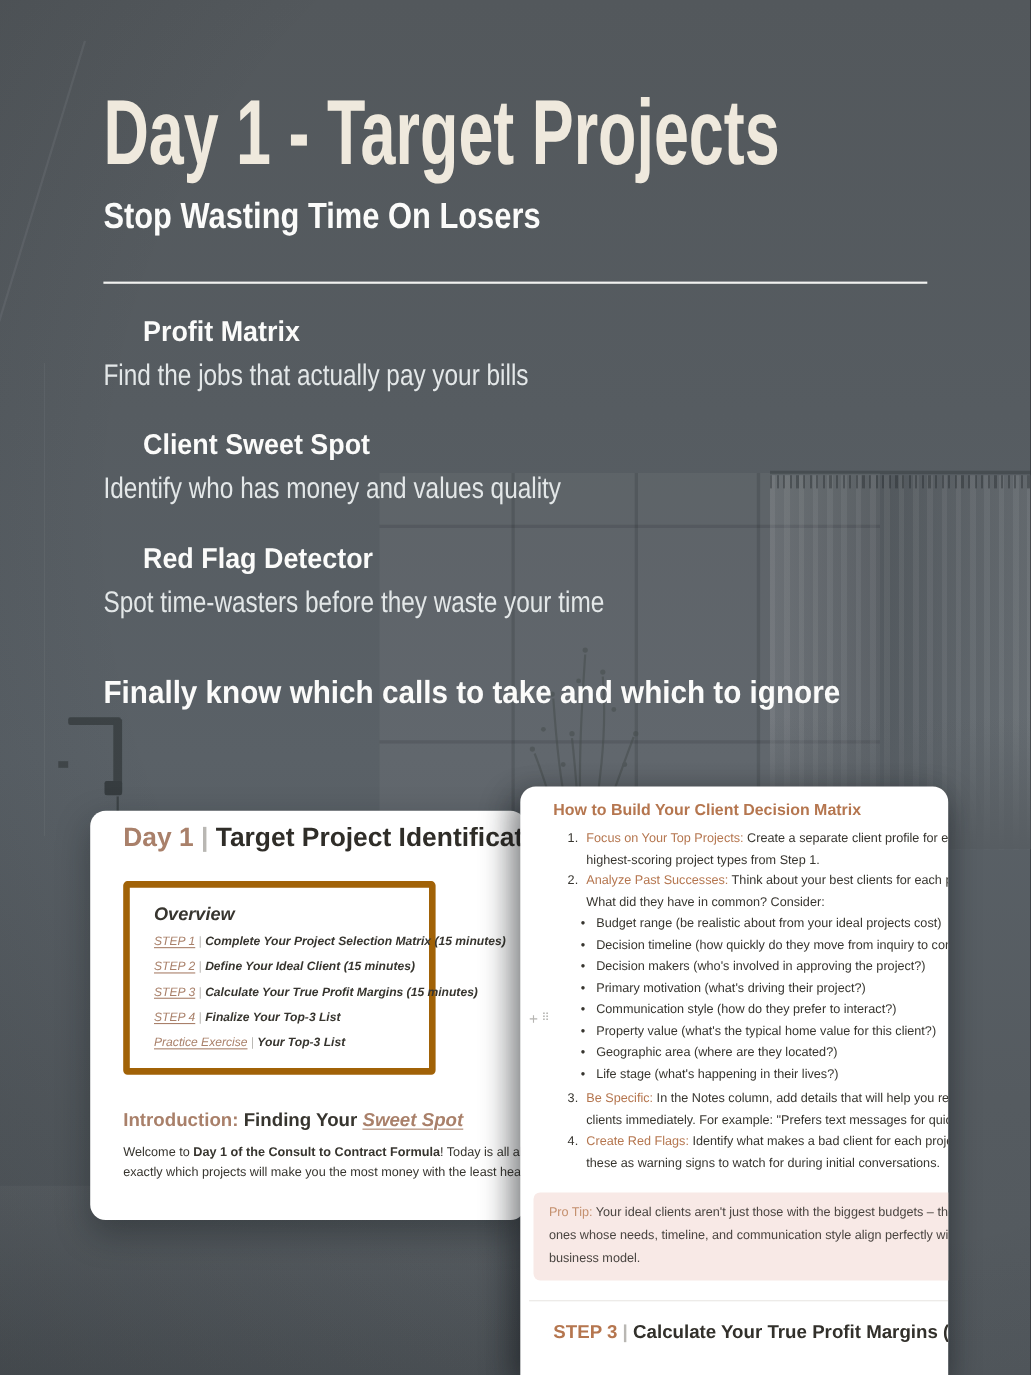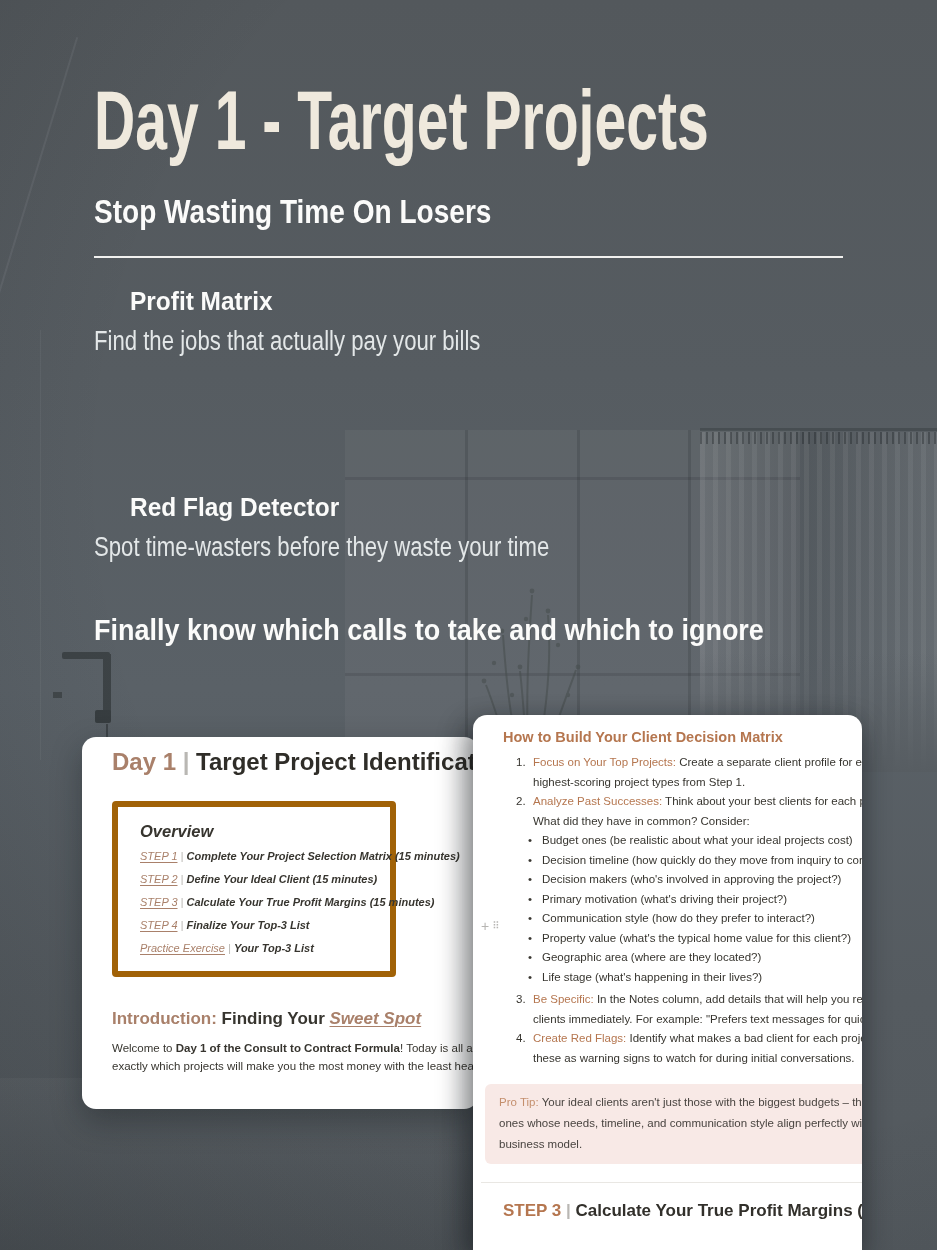--- a/index.html
+++ b/index.html
@@ -25,21 +25,21 @@
   .f-h{position:absolute;left:0;top:0;width:48px;height:7px;background:#3d4346;border-radius:2px;}
   .f-v{position:absolute;left:41px;top:2px;width:8px;height:66px;background:#3d4346;}
   .f-spout{position:absolute;left:33px;top:58px;width:16px;height:13px;background:#373d40;border-radius:2px;}
   .f-drip{position:absolute;left:44px;top:72px;width:2px;height:24px;background:rgba(40,45,48,.55);}
   .f-stub{position:absolute;left:-9px;top:40px;width:9px;height:6px;background:#41474a;}
   .bg-floor{left:0;top:1078px;width:480px;height:172px;background:linear-gradient(180deg,rgba(255,255,255,.035),rgba(0,0,0,.07));}
   .bg-vignette{inset:0;background:radial-gradient(125% 95% at 80% 38%, rgba(0,0,0,0) 55%, rgba(18,22,25,.22) 100%);}
   
   .cx{display:inline-block;transform:scaleX(var(--sx,1));transform-origin:0 50%;white-space:nowrap;}
   .hero-title{left:94px;top:76px;font-size:84px;font-weight:700;color:#efe9dd;line-height:1.05;}
-  .hero-sub{left:94px;top:193px;font-size:33px;font-weight:700;color:#fbfbfa;}
+  .hero-sub{left:94px;top:177px;font-size:33px;font-weight:700;color:#fbfbfa;}
   .hero-divider{left:94px;top:256px;width:749px;height:2px;background:#f1f1ef;}
   .feat{left:94px;}
   .feat-title{font-size:26px;font-weight:700;color:#fbfbfa;line-height:34px;margin-left:36px;}
   .feat-desc{margin-top:6px;font-size:27px;font-weight:400;color:#e3e7e8;line-height:34px;}
   .tagline{left:94px;top:614px;font-size:29px;font-weight:700;color:#fbfbfa;}
   
   .card{position:absolute;background:#ffffff;overflow:hidden;color:#37352f;}
   .card-left{left:82px;top:737px;width:396px;height:372px;border-radius:14px;z-index:2;
              box-shadow:0 12px 30px rgba(15,20,24,.35);--acc:#a9806a;}
   .card-right{left:473px;top:715px;width:389px;height:535px;border-radius:14px 14px 0 0;z-index:3;
@@ -132,20 +132,24 @@
   </div>
   <div class="abs hero-sub">
     <span class="cx" style="--sx:.85">Stop Wasting Time On Losers</span>
   </div>
   <div class="abs hero-divider"></div>
 
   <div class="abs feat" style="top:284px">
     <div class="feat-title"><span class="cx" style="--sx:.94">Profit Matrix</span></div>
     <div class="feat-desc"><span class="cx" style="--sx:.82">Find the jobs that actually pay your bills</span></div>
   </div>
+  <div class="abs feat" style="top:387px">
+    <div class="feat-title"><span class="cx" style="--sx:.94">Client Sweet Spot</span></div>
+    <div class="feat-desc"><span class="cx" style="--sx:.82">Identify who has money and values quality</span></div>
+  </div>
   <div class="abs feat" style="top:490px">
     <div class="feat-title"><span class="cx" style="--sx:.94">Red Flag Detector</span></div>
     <div class="feat-desc"><span class="cx" style="--sx:.82">Spot time-wasters before they waste your time</span></div>
   </div>
 
   <div class="abs tagline">
     <span class="cx" style="--sx:.93">Finally know which calls to take and which to ignore</span>
   </div>
 
   <div class="card card-left">
@@ -186,21 +190,21 @@
         <div class="rc-row lvl1">
           <span class="mk">2.</span>
           <span><span class="sg-acc">Analyze Past Successes: </span><span>Think about your best clients for each project t</span></span>
         </div>
         <div class="rc-row lvl1">
           <span class="mk"></span>
           <span><span>What did they have in common? Consider:</span></span>
         </div>
         <div class="rc-row lvl2">
           <span class="mk">•</span>
-          <span><span>Budget ones (be realistic about what your ideal projects cost)</span></span>
+          <span><span>Budget range (be realistic about from your ideal projects cost)</span></span>
         </div>
         <div class="rc-row lvl2">
           <span class="mk">•</span>
           <span><span>Decision timeline (how quickly do they move from inquiry to contract?</span></span>
         </div>
         <div class="rc-row lvl2">
           <span class="mk">•</span>
           <span><span>Decision makers (who's involved in approving the project?)</span></span>
         </div>
         <div class="rc-row lvl2">

